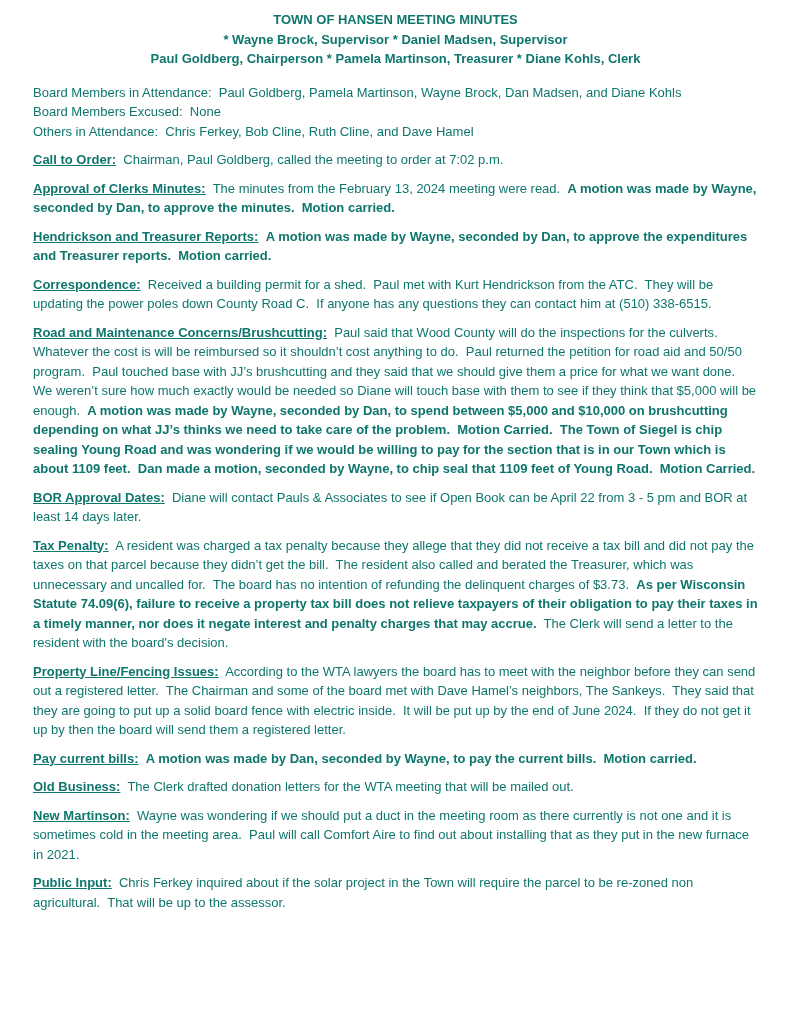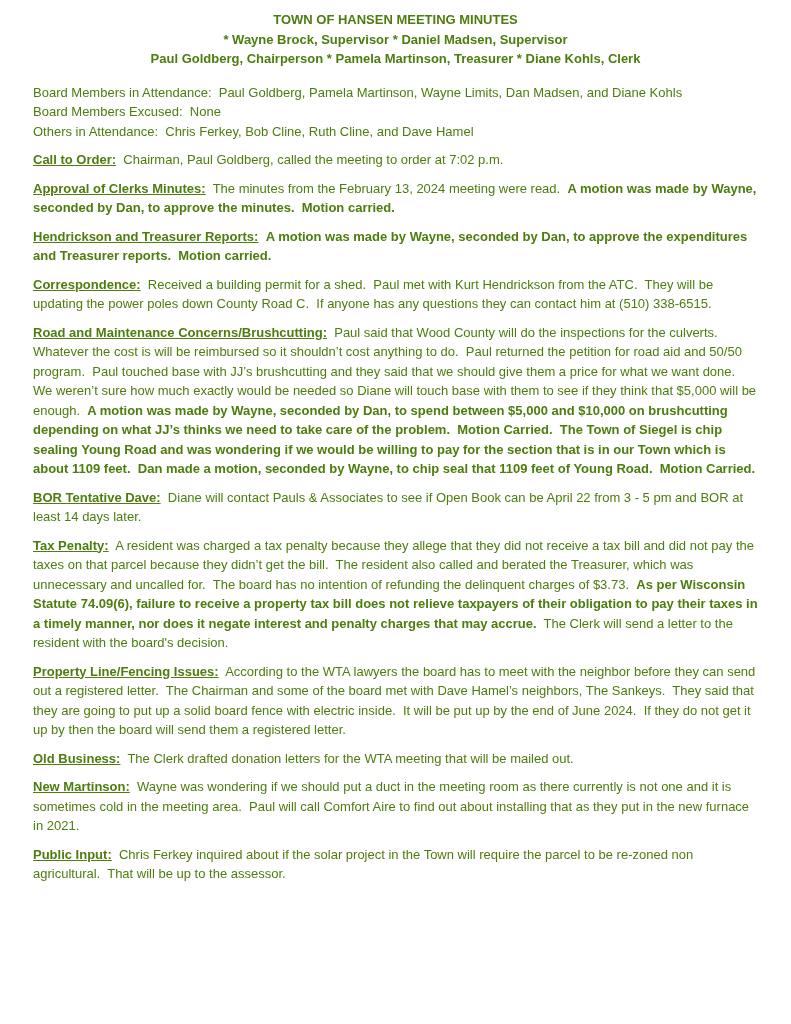--- a/index.html
+++ b/index.html
@@ -5,21 +5,21 @@
   html, body {
     margin: 0;
     padding: 0;
     background: #ffffff;
   }
   .page {
     width: 791px;
     height: 1024px;
     box-sizing: border-box;
     background: #ffffff;
-    color: #4d7c0f;
+    color: #0f766e;
     font-family: "Liberation Sans", sans-serif;
     font-size: 13px;
     line-height: 19.5px;
     padding: 10px 33px 20px 33px;
     overflow: hidden;
   }
   .center { text-align: center; }
   .doc-header div { white-space: pre-wrap; }
   .doc-title { font-weight: bold; }
   .officers-line { font-weight: bold; }
@@ -40,31 +40,32 @@
 <body>
 
 <div class="page">
   <header class="doc-header">
     <div class="center doc-title">TOWN OF HANSEN MEETING MINUTES</div>
     <div class="center officers-line">* Wayne Brock, Supervisor * Daniel Madsen, Supervisor</div>
     <div class="center officers-line">Paul Goldberg, Chairperson * Pamela Martinson, Treasurer * Diane Kohls, Clerk</div>
   </header>
 
   <div class="attendance">
-    <div>Board Members in Attendance:  Paul Goldberg, Pamela Martinson, Wayne Limits, Dan Madsen, and Diane Kohls</div>
+    <div>Board Members in Attendance:  Paul Goldberg, Pamela Martinson, Wayne Brock, Dan Madsen, and Diane Kohls</div>
     <div>Board Members Excused:  None</div>
     <div>Others in Attendance:  Chris Ferkey, Bob Cline, Ruth Cline, and Dave Hamel</div>
   </div>
 
   <main id="sections">
       <p class="para"><span class="heading">Call to Order:</span><span>  Chairman, Paul Goldberg, called the meeting to order at 7:02 p.m.</span></p>
       <p class="para"><span class="heading">Approval of Clerks Minutes:</span><span>  The minutes from the February 13, 2024 meeting were read.  </span><span class="seg-bold">A motion was made by Wayne, seconded by Dan, to approve the minutes.  Motion carried.</span></p>
       <p class="para"><span class="heading">Hendrickson and Treasurer Reports:</span><span>  </span><span class="seg-bold">A motion was made by Wayne, seconded by Dan, to approve the expenditures and Treasurer reports.  Motion carried.</span></p>
       <p class="para"><span class="heading">Correspondence:</span><span>  Received a building permit for a shed.  Paul met with Kurt Hendrickson from the ATC.  They will be updating the power poles down County Road C.  If anyone has any questions they can contact him at (510) 338-6515.</span></p>
       <p class="para"><span class="heading">Road and Maintenance Concerns/Brushcutting:</span><span>  Paul said that Wood County will do the inspections for the culverts.  Whatever the cost is will be reimbursed so it shouldn’t cost anything to do.  Paul returned the petition for road aid and 50/50 program.  Paul touched base with JJ’s brushcutting and they said that we should give them a price for what we want done.  We weren’t sure how much exactly would be needed so Diane will touch base with them to see if they think that $5,000 will be enough.  </span><span class="seg-bold">A motion was made by Wayne, seconded by Dan, to spend between $5,000 and $10,000 on brushcutting depending on what JJ’s thinks we need to take care of the problem.  Motion Carried.  The Town of Siegel is chip sealing Young Road and was wondering if we would be willing to pay for the section that is in our Town which is about 1109 feet.  Dan made a motion, seconded by Wayne, to chip seal that 1109 feet of Young Road.  Motion Carried.</span></p>
-      <p class="para"><span class="heading">BOR Tentative Dave:</span><span>  Diane will contact Pauls &amp; Associates to see if Open Book can be April 22 from 3 - 5 pm and BOR at least 14 days later.</span></p>
+      <p class="para"><span class="heading">BOR Approval Dates:</span><span>  Diane will contact Pauls &amp; Associates to see if Open Book can be April 22 from 3 - 5 pm and BOR at least 14 days later.</span></p>
       <p class="para"><span class="heading">Tax Penalty:</span><span>  A resident was charged a tax penalty because they allege that they did not receive a tax bill and did not pay the taxes on that parcel because they didn’t get the bill.  The resident also called and berated the Treasurer, which was unnecessary and uncalled for.  The board has no intention of refunding the delinquent charges of $3.73.  </span><span class="seg-bold">As per Wisconsin Statute 74.09(6), failure to receive a property tax bill does not relieve taxpayers of their obligation to pay their taxes in a timely manner, nor does it negate interest and penalty charges that may accrue.</span><span>  The Clerk will send a letter to the resident with the board's decision.</span></p>
       <p class="para"><span class="heading">Property Line/Fencing Issues:</span><span>  According to the WTA lawyers the board has to meet with the neighbor before they can send out a registered letter.  The Chairman and some of the board met with Dave Hamel’s neighbors, The Sankeys.  They said that they are going to put up a solid board fence with electric inside.  It will be put up by the end of June 2024.  If they do not get it up by then the board will send them a registered letter.</span></p>
+      <p class="para"><span class="heading">Pay current bills:</span><span>  </span><span class="seg-bold">A motion was made by Dan, seconded by Wayne, to pay the current bills.  Motion carried.</span></p>
       <p class="para"><span class="heading">Old Business:</span><span>  The Clerk drafted donation letters for the WTA meeting that will be mailed out.</span></p>
       <p class="para"><span class="heading">New Martinson:</span><span>  Wayne was wondering if we should put a duct in the meeting room as there currently is not one and it is sometimes cold in the meeting area.  Paul will call Comfort Aire to find out about installing that as they put in the new furnace in 2021.</span></p>
       <p class="para"><span class="heading">Public Input:</span><span>  Chris Ferkey inquired about if the solar project in the Town will require the parcel to be re-zoned non agricultural.  That will be up to the assessor.</span></p>
     </main>
 </div>
 
 </body></html>

